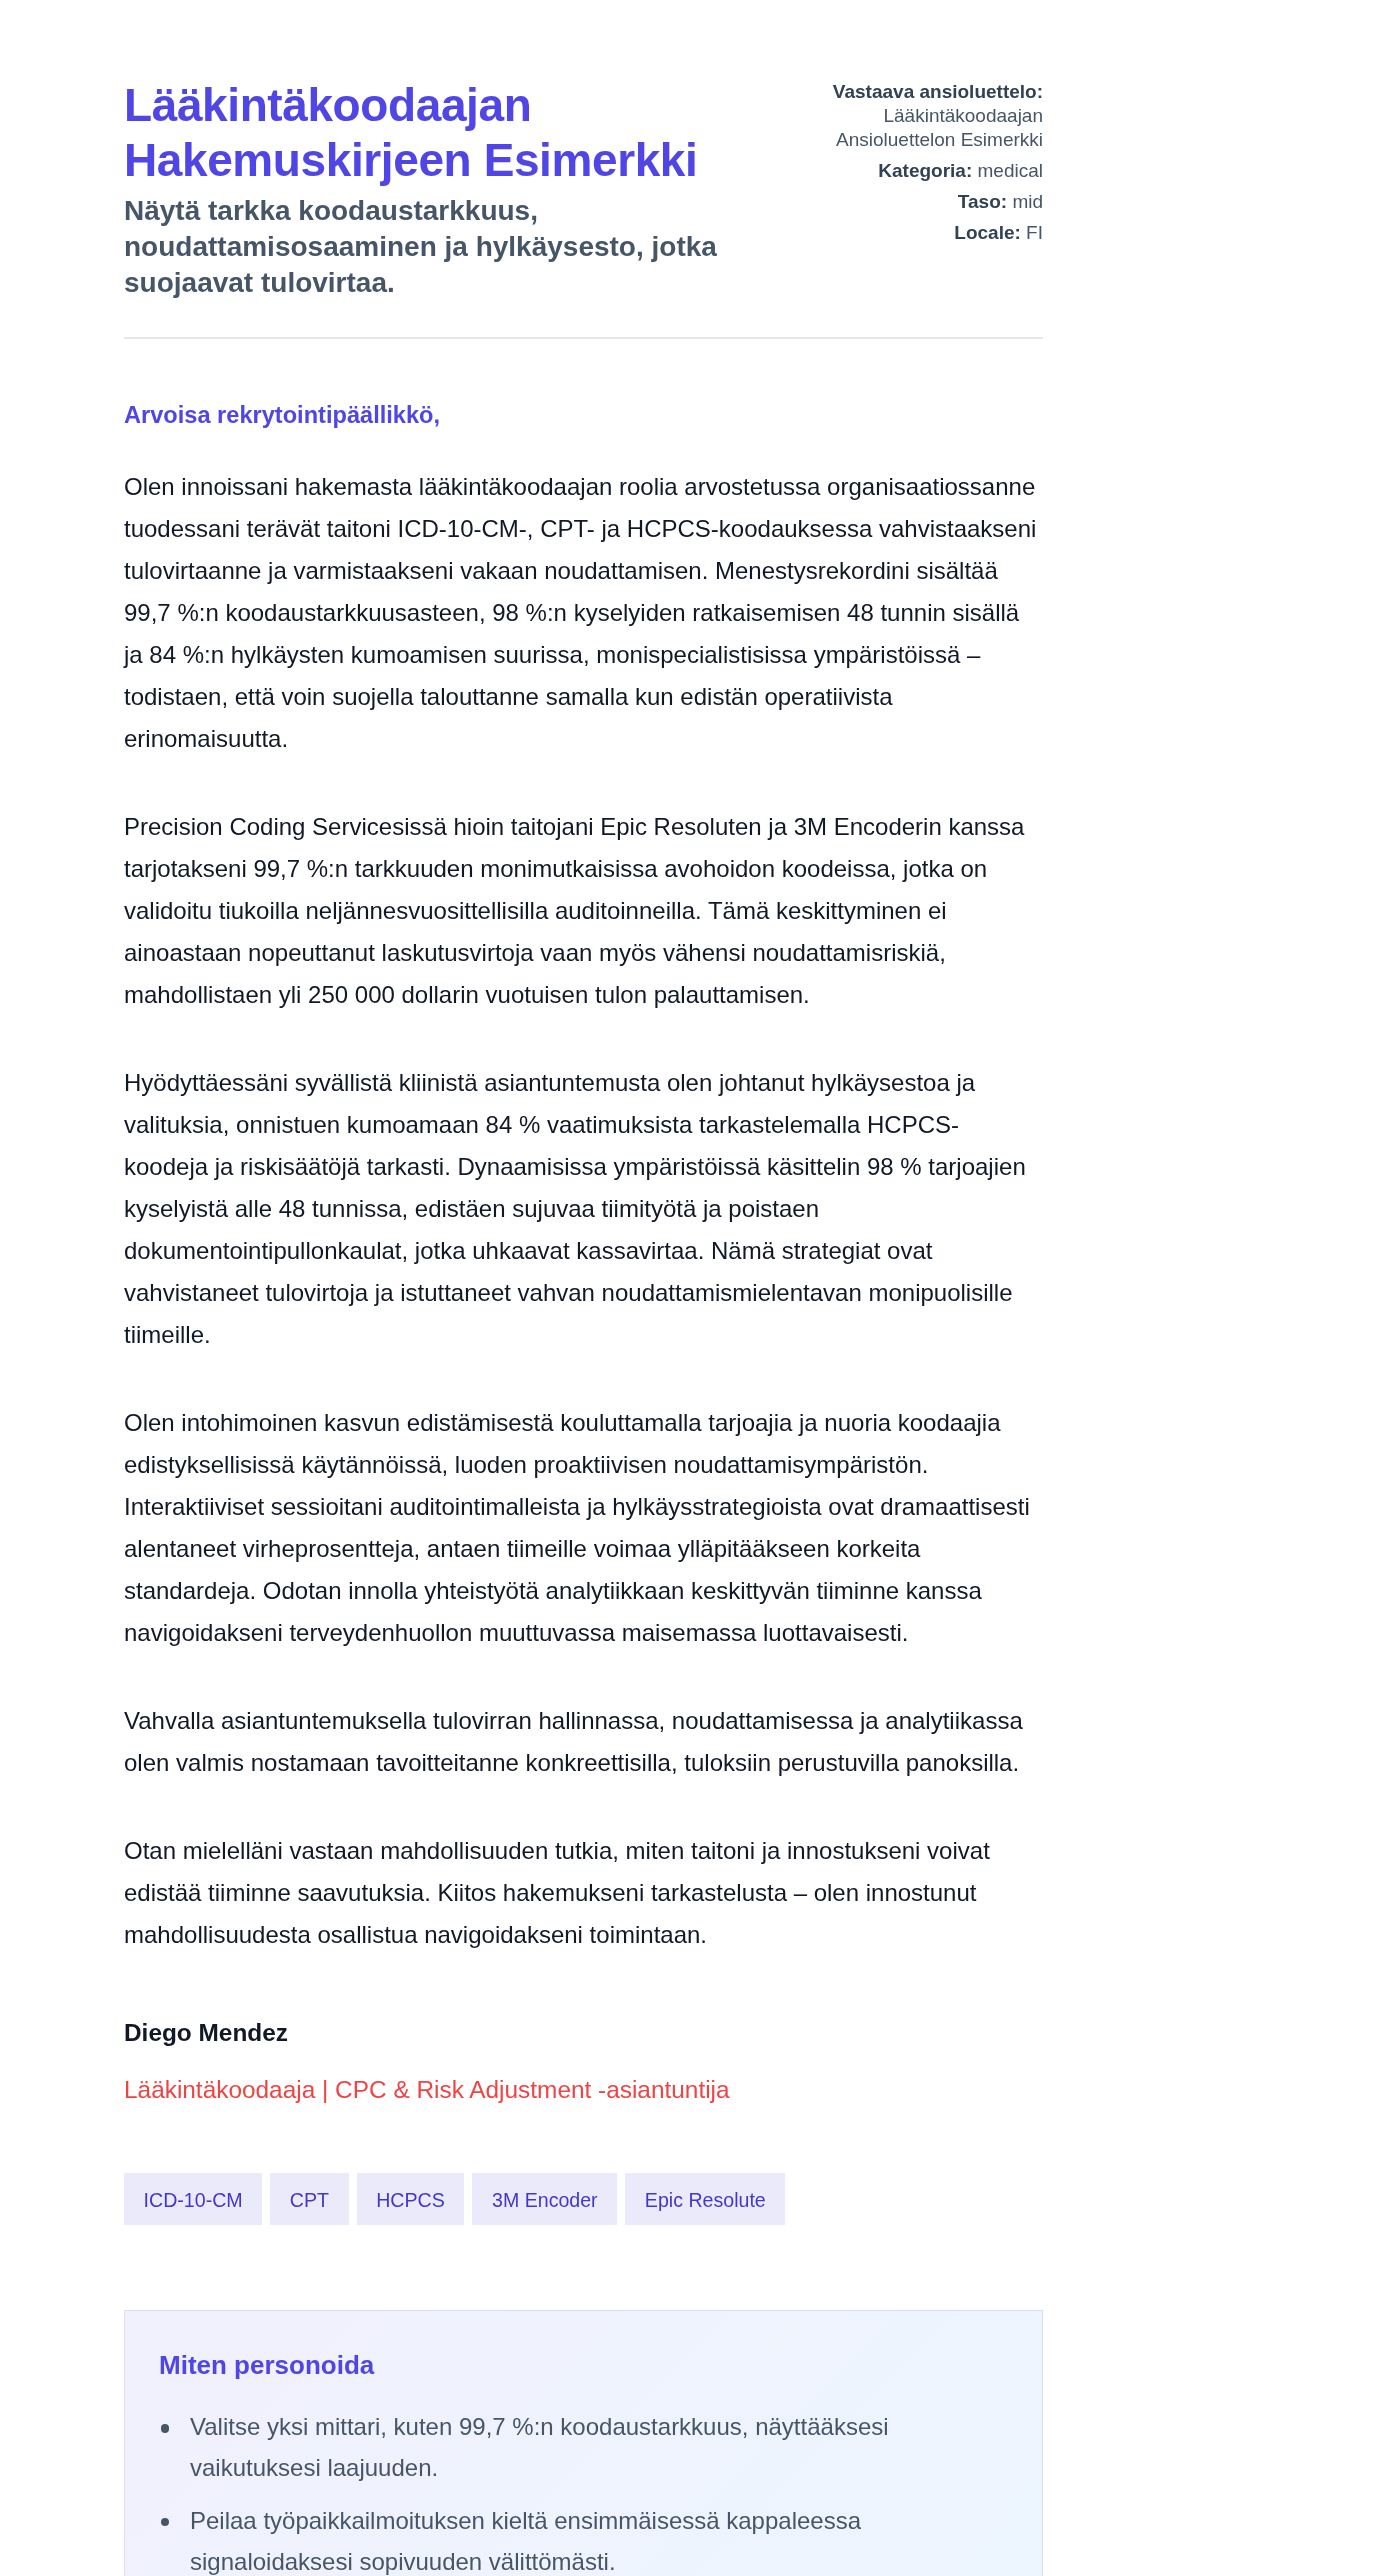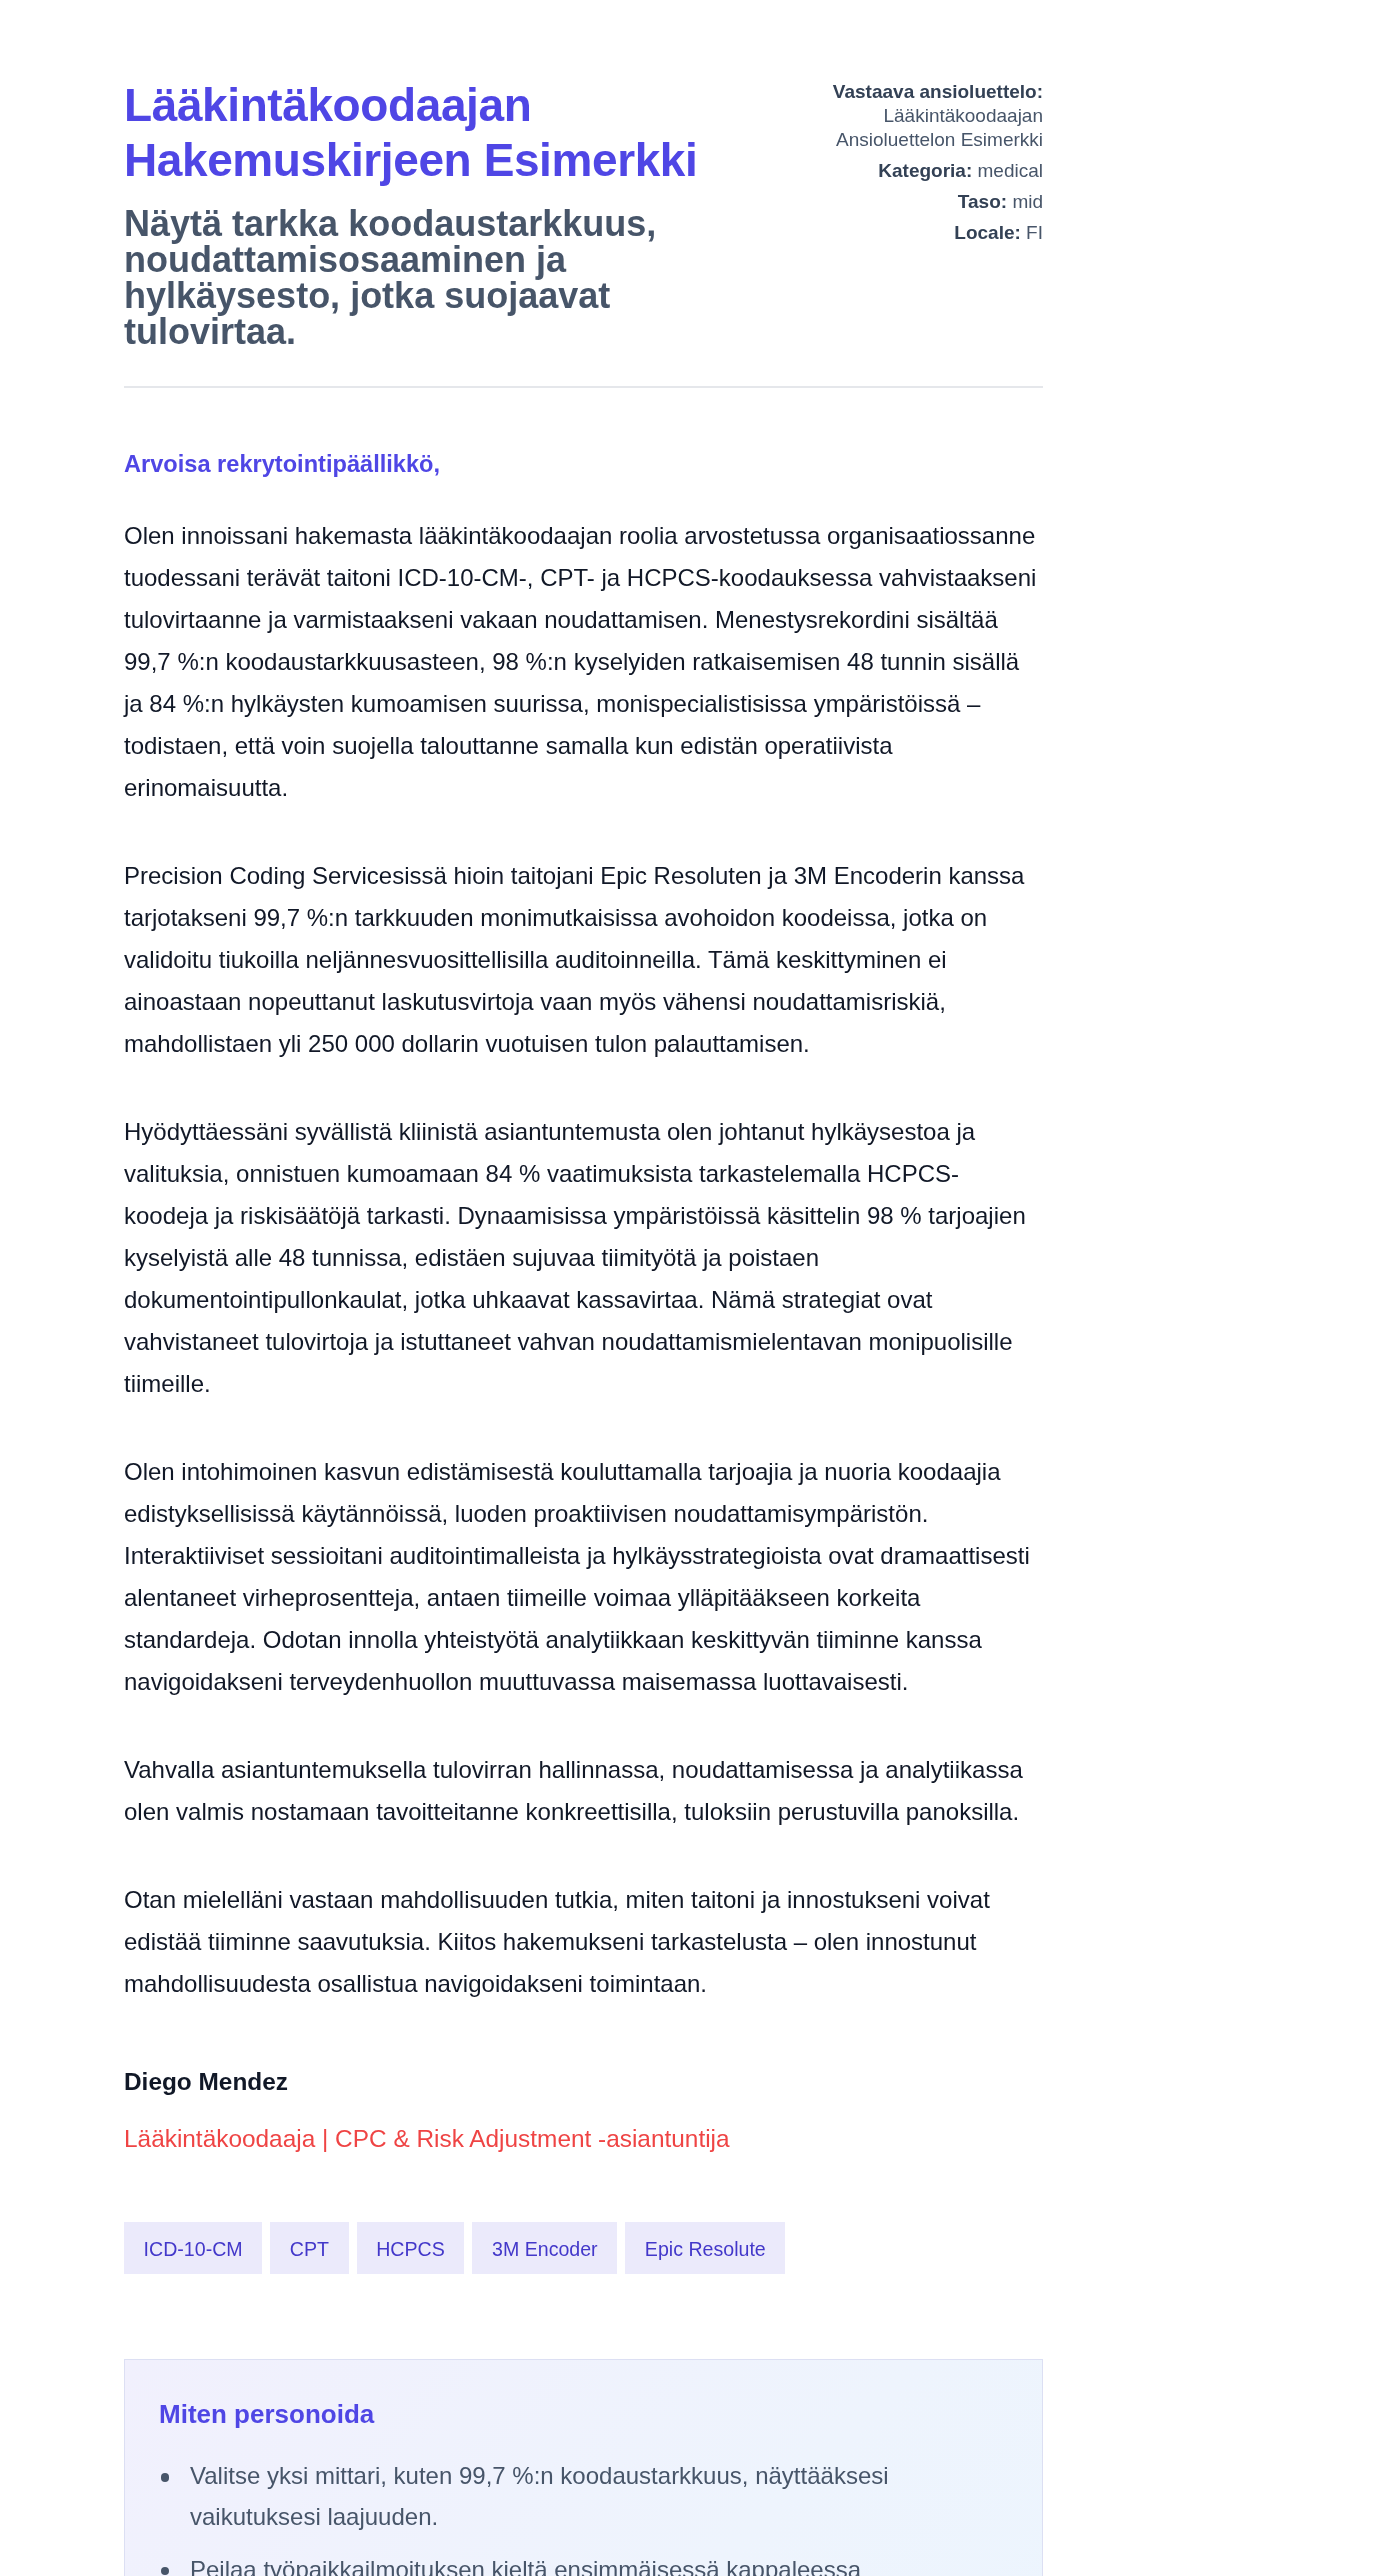--- a/index.html
+++ b/index.html
@@ -23,22 +23,22 @@
     }
     .header-left { width: 652px; }
     .title {
       font-size: 46px;
       line-height: 55px;
       font-weight: 700;
       color: #4f46e5;
       letter-spacing: -0.4px;
     }
     .subtitle {
-      margin-top: 18px;
-      font-size: 36px;
+      margin-top: 5px;
+      font-size: 28px;
       line-height: 36px;
       font-weight: 700;
       color: #475569;
       width: 652px;
     }
     .meta {
       text-align: right;
       width: 342px;
       margin-top: 1.6px;
       font-size: 19px;

